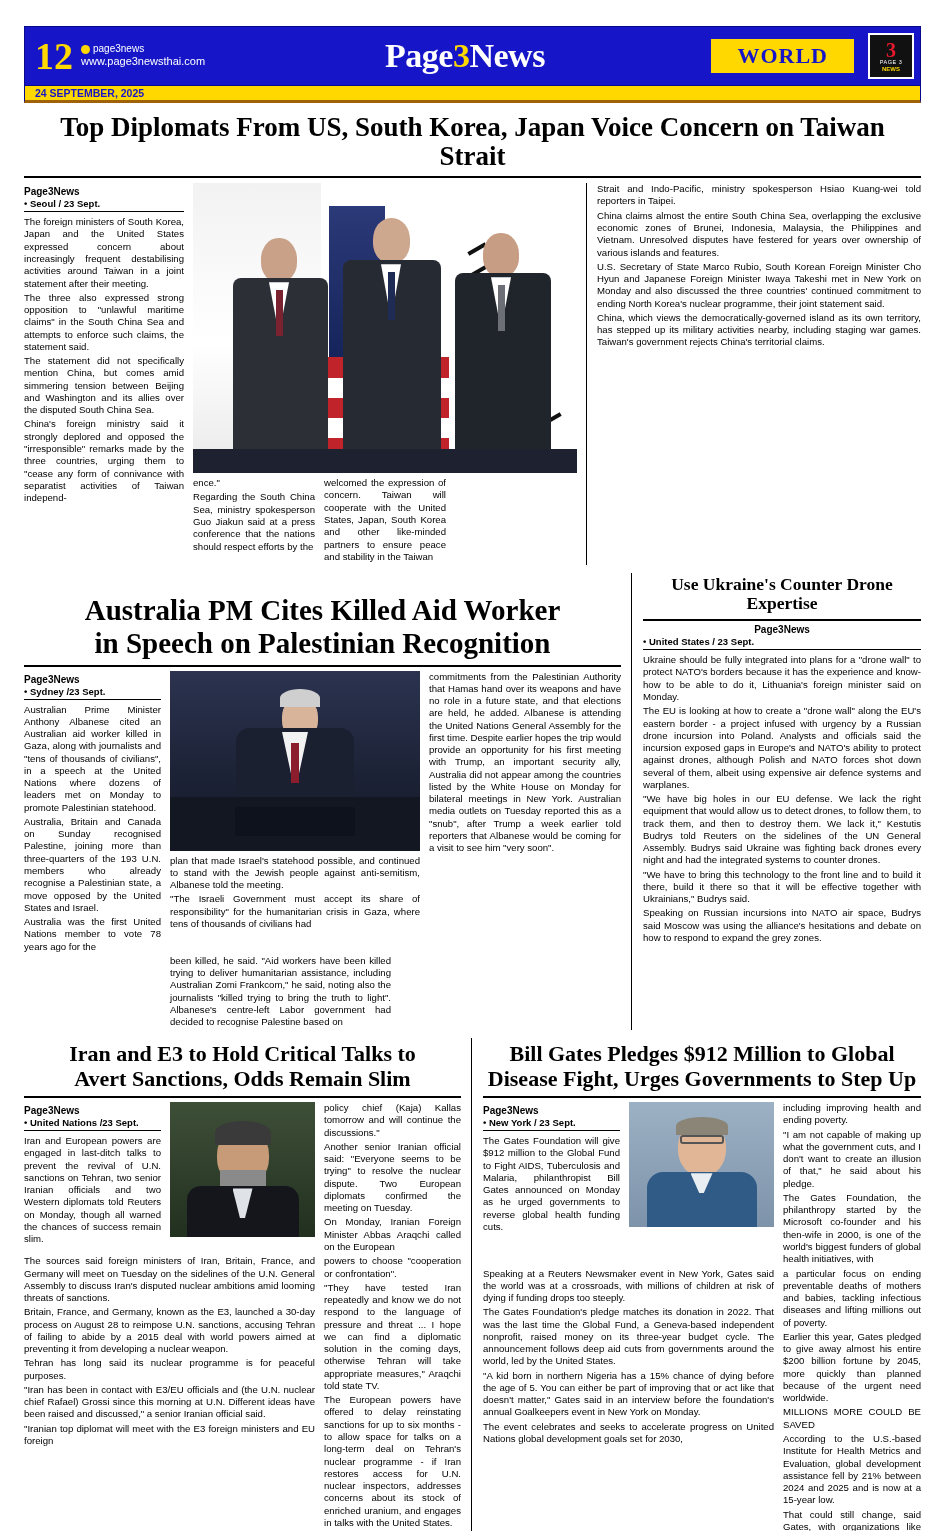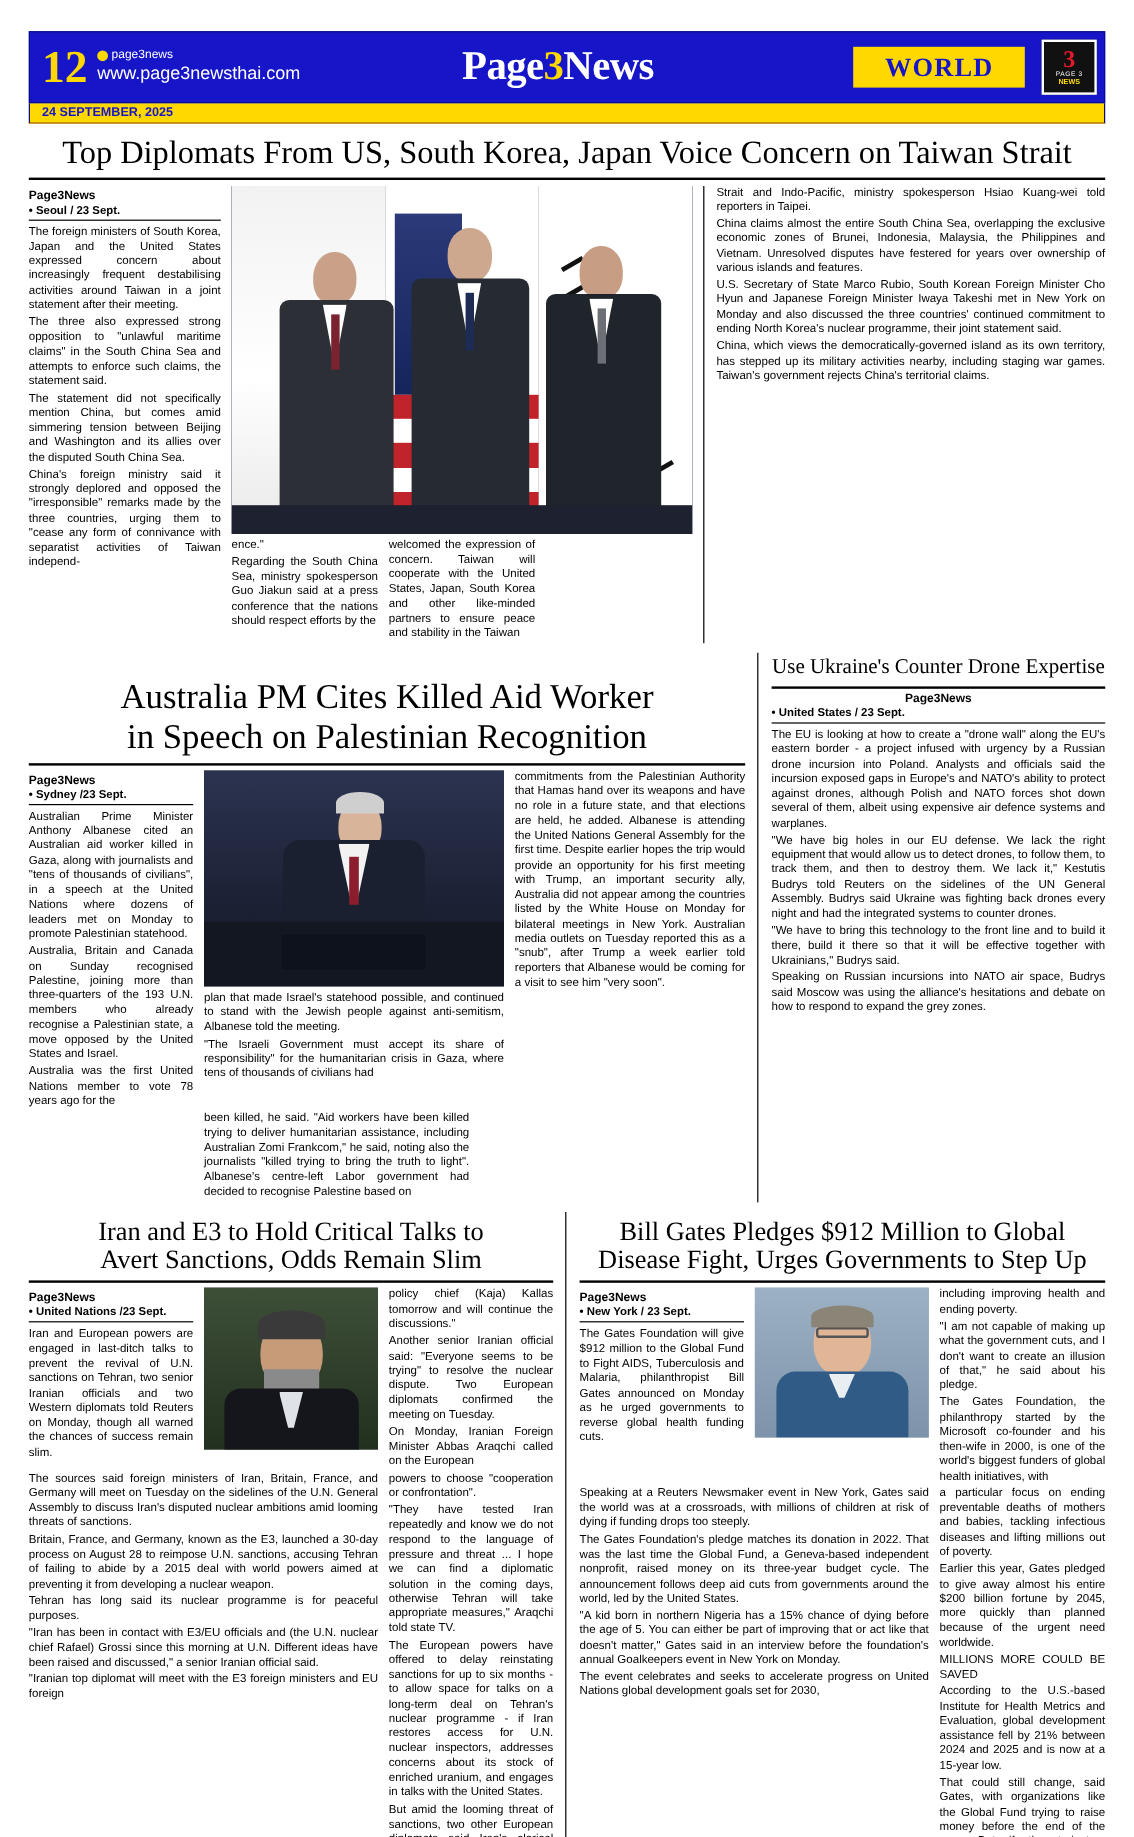--- a/index.html
+++ b/index.html
@@ -36,21 +36,21 @@
   }
   .mast-pageno {
     color: #ffd800;
     font-size: 38px;
     font-weight: bold;
     font-family: "Liberation Serif", serif;
     line-height: 1;
   }
   .mast-left-txt { color:#fff; line-height:1.25; }
   .mast-left-txt .l1 { font-size: 10px; display:flex; align-items:center; gap:3px;}
-  .mast-left-txt .l2 { font-size: 15px; }
+  .mast-left-txt .l2 { font-size: 11px; }
   .globe-dot {
     width:9px;height:9px;border-radius:50%;
     background:#ffd800;display:inline-block;
   }
   .mast-center {
     flex: 1;
     display:flex;
     align-items:center;
     justify-content:center;
   }
@@ -93,28 +93,28 @@
   .cube .cn { color:#ffd800; font-size:6px; font-weight:bold;}
 
   .dateline-bar {
     background: #ffd800;
     height: 17px;
     display:flex;
     align-items:center;
     padding-left: 10px;
     border-left:1px solid #0a0a8c;
     border-right:1px solid #0a0a8c;
-    border-bottom:1px solid #a16207;
+    border-bottom:3px solid #a16207;
   }
   .dateline-bar span { font-size: 10.5px; font-weight: bold; color:#1616c8; }
 
   
   .hl {
     font-family: "Liberation Serif", serif;
-    font-weight: normal;
+    font-weight: bold;
     text-align: center;
     line-height: 1.06;
     color:#000;
   }
   .hl-1 { font-size: 27px; margin: 10px 0 6px; }
   .hl-2 { font-size: 29px; margin: 22px 0 6px; }
   .hl-3 { font-size: 17.5px; margin: 2px 0 4px; }
   .hl-4 { font-size: 22px; margin: 4px 0 4px; }
 
   .rule-thick { border-top: 2px solid #000; }
@@ -372,20 +372,21 @@
     </div>
 
     <div class="vrule"></div>
 
     <div>
       <div class="hl hl-3">Use Ukraine's Counter Drone Expertise</div>
       <div class="rule-thick" style="margin-top:7px;"></div>
       <div class="byline" style="text-align:center;">Page3News</div>
       <div class="byline-sub">• United States /  23 Sept.</div>
       <div class="rule-thin" style="margin-bottom:4px;"></div>
+      <p class="body">Ukraine should be fully integrated into plans for a "drone wall" to protect NATO's borders because it has the experience and know-how to be able to do it, Lithuania's foreign minister said on Monday.</p>
       <p class="body">The EU is looking at how to create a "drone wall" along the EU's eastern border - a project infused with urgency by a Russian drone incursion into Poland. Analysts and officials said the incursion exposed gaps in Europe's and NATO's ability to protect against drones, although Polish and NATO forces shot down several of them, albeit using expensive air defence systems and warplanes.</p>
       <p class="body">"We have big holes in our EU defense. We lack the right equipment that would allow us to detect drones, to follow them, to track them, and then to destroy them. We lack it," Kestutis Budrys told Reuters on the sidelines of the UN General Assembly. Budrys said Ukraine was fighting back drones every night and had the integrated systems to counter drones.</p>
       <p class="body">"We have to bring this technology to the front line and to build it there, build it there so that it will be effective together with Ukrainians," Budrys said.</p>
       <p class="body">Speaking on Russian incursions into NATO air space, Budrys said Moscow was using the alliance's hesitations and debate on how to respond to expand the grey zones.</p>
     </div>
   </div>
 
   <div class="bot-grid">
 
     <div>

